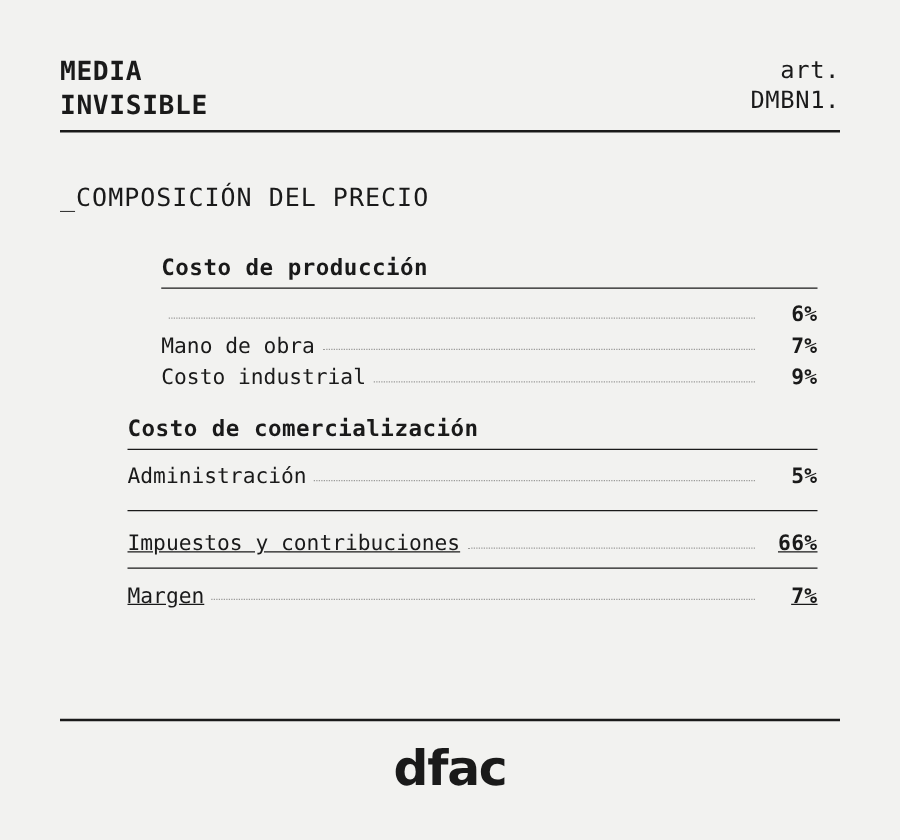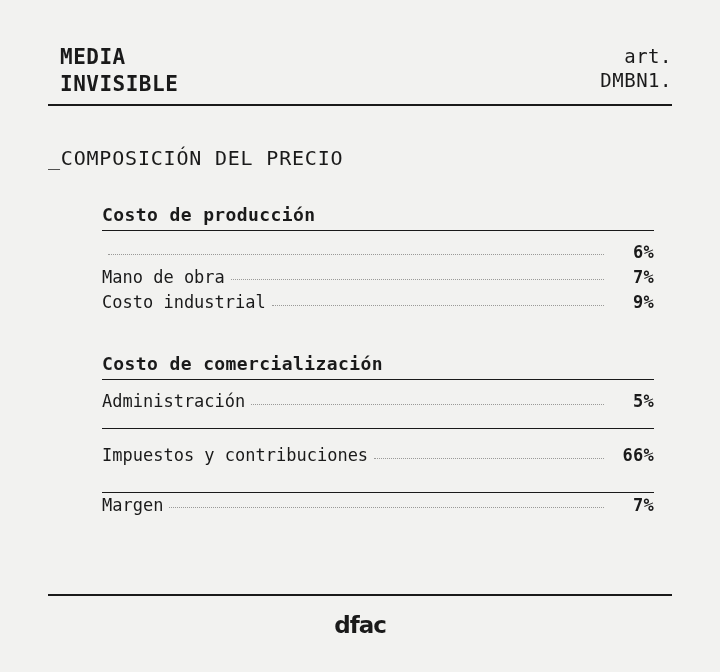--- a/index.html
+++ b/index.html
@@ -29,21 +29,21 @@
     justify-content: space-between;
     padding-bottom: 6px;
     border-bottom: 2px solid #1a1a1a;
   }
   .brand {
     font-size: 21px;
     font-weight: bold;
     line-height: 1.28;
     letter-spacing: 0.5px;
   }
-  .brand div { white-space: pre; margin-left: 12px; }
+  .brand div { white-space: pre; }
   .artcode {
     font-size: 19px;
     line-height: 1.28;
     text-align: right;
     letter-spacing: 0.5px;
   }
   .artcode div { white-space: pre; }
 
   
   .doc-title {
@@ -52,22 +52,22 @@
     font-size: 20px;
     letter-spacing: 0.8px;
     white-space: pre;
   }
 
   
   .content {
     margin-left: 54px;
     margin-right: 18px;
   }
-  .group { margin-top: 38px; }
-  .group.first { margin-top: 34px; }
+  .group { margin-top: 18px; }
+  .group.first { margin-top: 34px; margin-left: 27px; }
 
   .group-title {
     font-size: 18px;
     font-weight: bold;
     letter-spacing: 0.4px;
     padding-bottom: 5px;
     border-bottom: 1.5px solid #1a1a1a;
   }
 
   .rows { margin-top: 9px; }
@@ -96,39 +96,40 @@
     text-align: right;
     min-width: 46px;
     letter-spacing: 0.3px;
   }
 
   
   .rule-block {
     margin-top: 14px;
     padding-top: 14px;
     border-top: 1.5px solid #1a1a1a;
+    text-decoration: underline;
   }
   .rule-block.last {
-    margin-top: 23px;
-    padding-top: 0;
+    margin-top: 5px;
+    padding-top: 10px;
   }
 
   
   .footer {
     position: absolute;
     left: 48px;
     right: 48px;
     bottom: 34px;
     border-top: 2px solid #1a1a1a;
     padding-top: 16px;
     text-align: center;
   }
   .logo {
     font-family: "DejaVu Sans", "Liberation Sans", sans-serif;
-    font-size: 23px;
+    font-size: 39px;
     font-weight: bold;
     letter-spacing: -1px;
   }
 </style>
 </head>
 <body>
 
 <div class="sheet">
 
   <div class="header">

